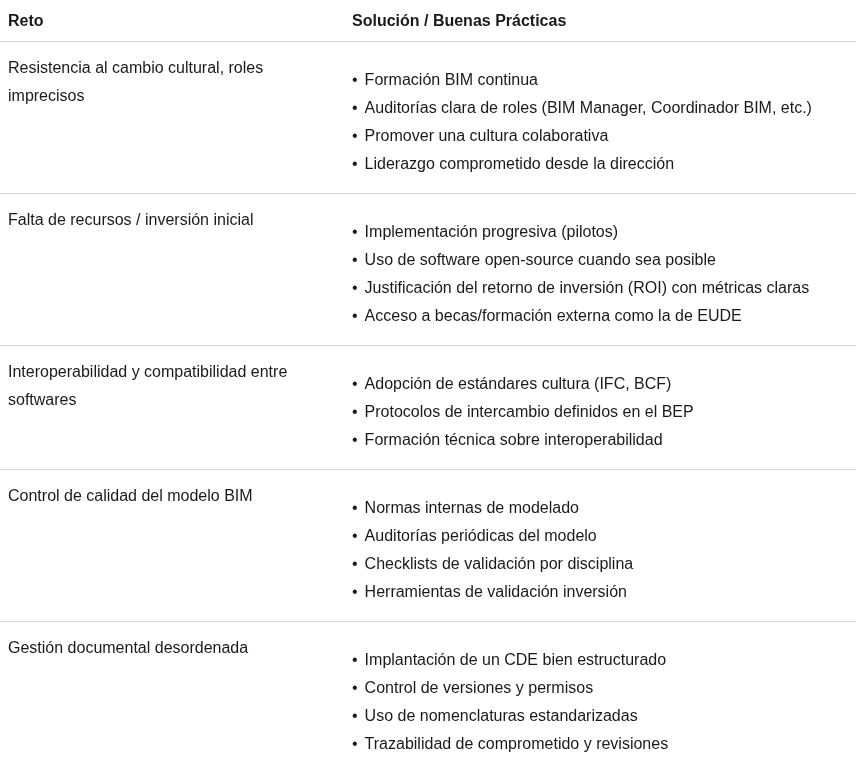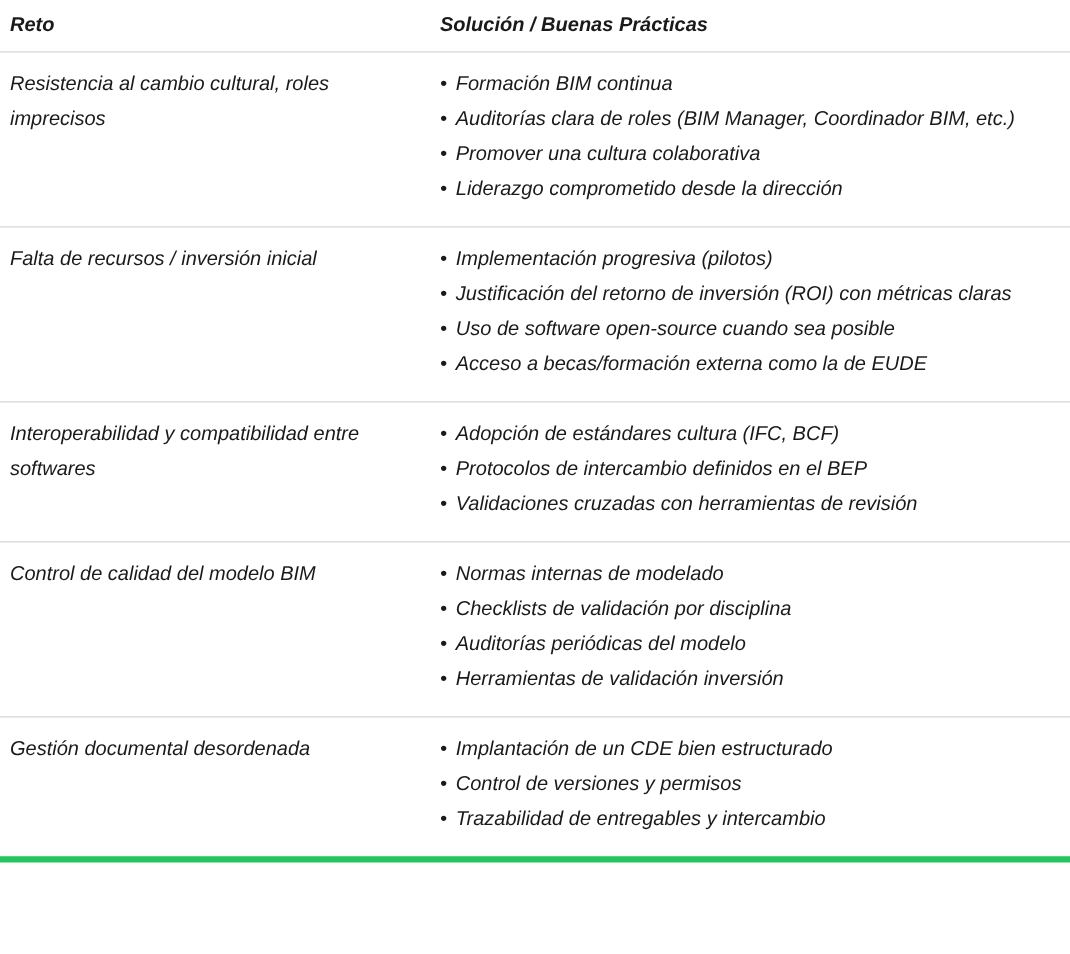--- a/index.html
+++ b/index.html
@@ -12,40 +12,39 @@
   body { height: 763px; overflow: hidden; }
 
   .table {
     width: 856px;
   }
 
   .trow {
     display: grid;
     grid-template-columns: 352px 1fr;
     border-bottom: 1px solid #d6d6d6;
-    font-style: italic;
   }
 
   .trow.header {
     padding: 6px 0 6px 0;
   }
   .trow.header .cell { padding-top: 1px; padding-bottom: 0; }
   .trow.header .cell.reto,
   .trow.header .cell.solucion {
     font-weight: 600;
   }
 
   .cell {
     font-size: 16px;
     line-height: 28px;
     padding: 12px 10px 15px 8px;
   }
   .cell.solucion { padding-left: 0; padding-right: 4px; }
 
-  .bullet-list { list-style: none; }
+  .bullet-list { list-style: none; margin-top: 12px; }
   .bullet-list li {
     line-height: 28px;
   }
   .bullet-list li::before {
     content: "\2022";
     margin-right: 7px;
   }
 
   .trow:last-child { border-bottom: 5px solid #22c55e; }
 </style>
@@ -69,54 +68,55 @@
         <li>Liderazgo comprometido desde la dirección</li>
       </ul>
     </div>
   </div>
 
   <div class="trow">
     <div class="cell reto">Falta de recursos / inversión inicial</div>
     <div class="cell solucion">
       <ul class="bullet-list">
         <li>Implementación progresiva (pilotos)</li>
+        <li>Uso de software open-source cuando sea posible</li>
         <li>Justificación del retorno de inversión (ROI) con métricas claras</li>
-        <li>Uso de software open-source cuando sea posible</li>
         <li>Acceso a becas/formación externa como la de EUDE</li>
       </ul>
     </div>
   </div>
 
   <div class="trow">
     <div class="cell reto">Interoperabilidad y compatibilidad entre softwares</div>
     <div class="cell solucion">
       <ul class="bullet-list">
         <li>Adopción de estándares cultura (IFC, BCF)</li>
         <li>Protocolos de intercambio definidos en el BEP</li>
-        <li>Validaciones cruzadas con herramientas de revisión</li>
+        <li>Formación técnica sobre interoperabilidad</li>
       </ul>
     </div>
   </div>
 
   <div class="trow">
     <div class="cell reto">Control de calidad del modelo BIM</div>
     <div class="cell solucion">
       <ul class="bullet-list">
         <li>Normas internas de modelado</li>
+        <li>Auditorías periódicas del modelo</li>
         <li>Checklists de validación por disciplina</li>
-        <li>Auditorías periódicas del modelo</li>
         <li>Herramientas de validación inversión</li>
       </ul>
     </div>
   </div>
 
   <div class="trow">
     <div class="cell reto">Gestión documental desordenada</div>
     <div class="cell solucion">
       <ul class="bullet-list">
         <li>Implantación de un CDE bien estructurado</li>
         <li>Control de versiones y permisos</li>
-        <li>Trazabilidad de entregables y intercambio</li>
+        <li>Uso de nomenclaturas estandarizadas</li>
+        <li>Trazabilidad de comprometido y revisiones</li>
       </ul>
     </div>
   </div>
 
 </div>
 
 </body></html>

